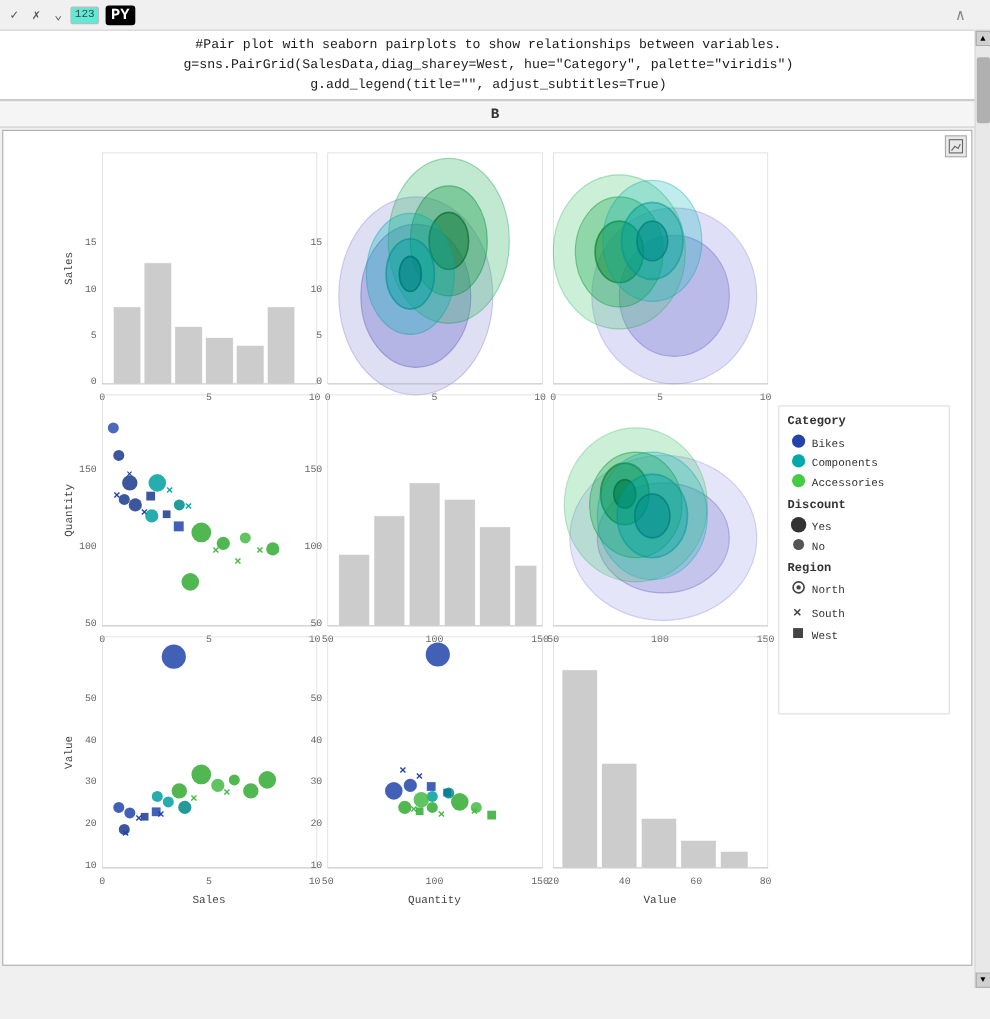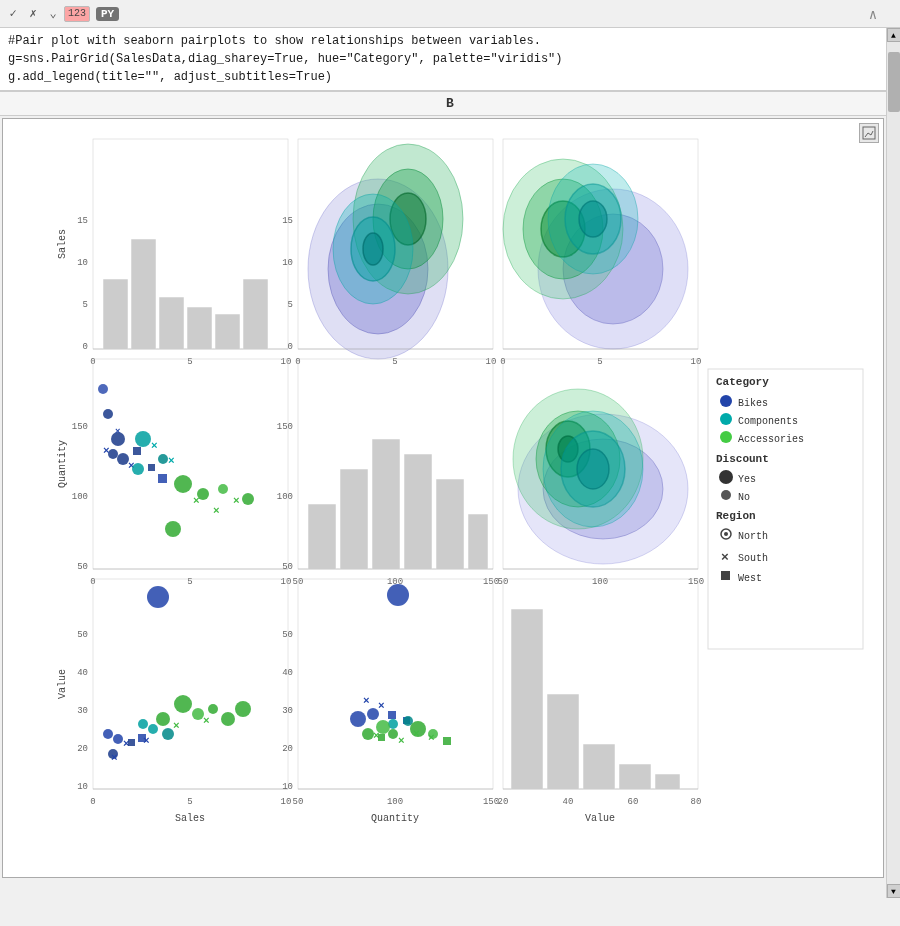--- a/index.html
+++ b/index.html
@@ -24,46 +24,47 @@
       width: 18px;
       height: 18px;
       display: flex;
       align-items: center;
       justify-content: center;
       font-size: 12px;
       color: #555;
       cursor: pointer;
     }
     .toolbar-badge {
-      background: #fca5a5;
+      background: #5eead4;
       border: 1px solid #bbb;
       border-radius: 2px;
       padding: 0 3px;
       font-size: 10px;
       color: #444;
       height: 16px;
       display: flex;
       align-items: center;
     }
     .py-badge {
-      background: #737373;
+      background: #000000;
       color: white;
       border-radius: 3px;
       padding: 1px 5px;
-      font-size: 11px;
+      font-size: 14px;
       font-weight: bold;
       margin: 0 4px;
     }
     .code-area {
       background: white;
       border-bottom: 2px solid #ccc;
       padding: 4px 8px;
       font-size: 12px;
       color: #1a1a1a;
       line-height: 1.5;
+      text-align: center;
     }
     .code-line {
       white-space: pre;
     }
     .formula-bar {
       background: #f5f5f5;
       border-bottom: 1px solid #ccc;
       height: 24px;
       display: flex;
       align-items: center;
@@ -143,21 +144,21 @@
     <span class="toolbar-icon">✓</span>
     <span class="toolbar-icon">✗</span>
     <span class="toolbar-icon">⌄</span>
     <span class="toolbar-badge">123</span>
     <span class="py-badge">PY</span>
     <span class="toolbar-icon" style="font-size:14px; color:#888; position:absolute; right:18px; top:5px;">∧</span>
   </div>
 
   <div class="code-area" style="position:relative; padding-right:20px;">
     <div class="code-line">#Pair plot with seaborn pairplots to show relationships between variables.</div>
-    <div class="code-line">g=sns.PairGrid(SalesData,diag_sharey=True, hue="Category", palette="viridis")</div>
+    <div class="code-line">g=sns.PairGrid(SalesData,diag_sharey=West, hue="Category", palette="viridis")</div>
     <div class="code-line">g.add_legend(title="", adjust_subtitles=True)</div>
   </div>
 
   <div class="formula-bar">
     <span>B</span>
   </div>
 
   <div style="margin: 2px 16px 2px 2px; border: 1px solid #aaa; background: white; position: relative; height: 760px;">
 
     <div class="plot-icon">

